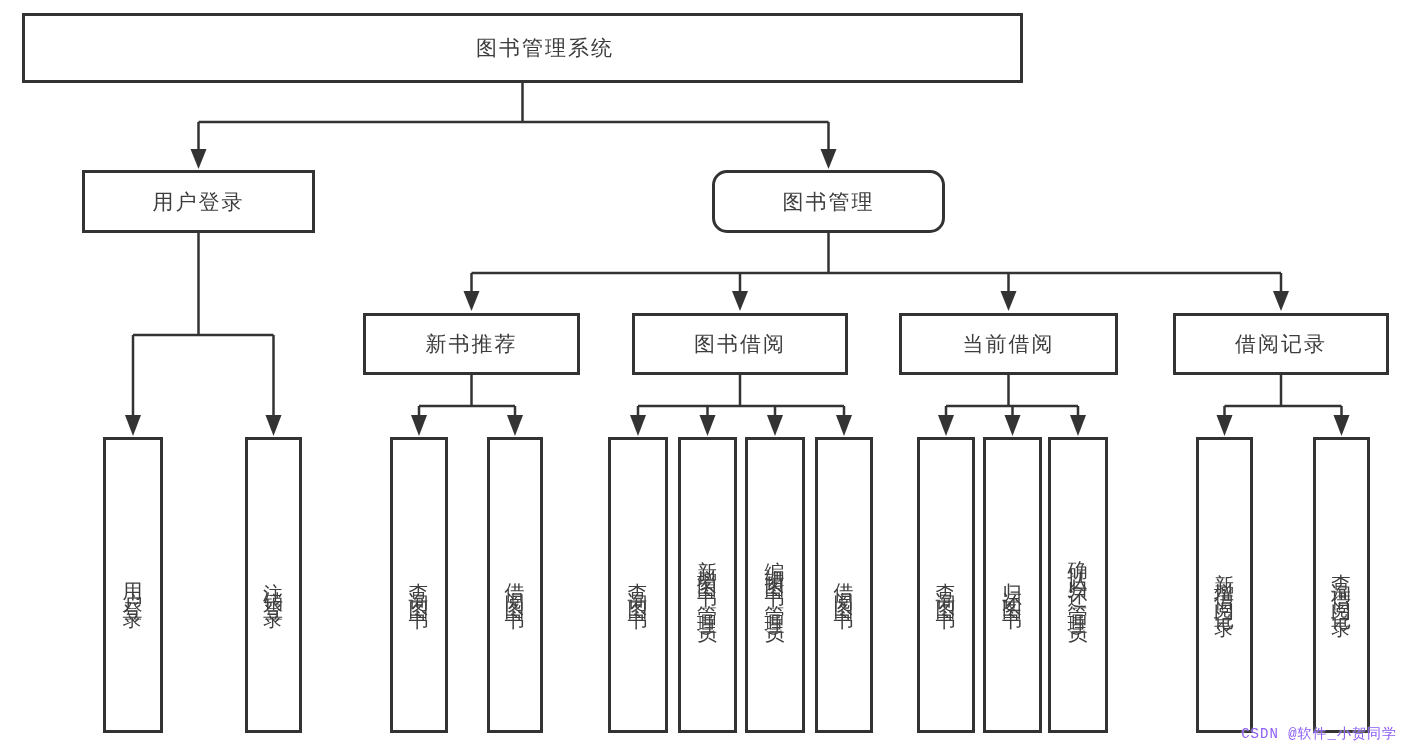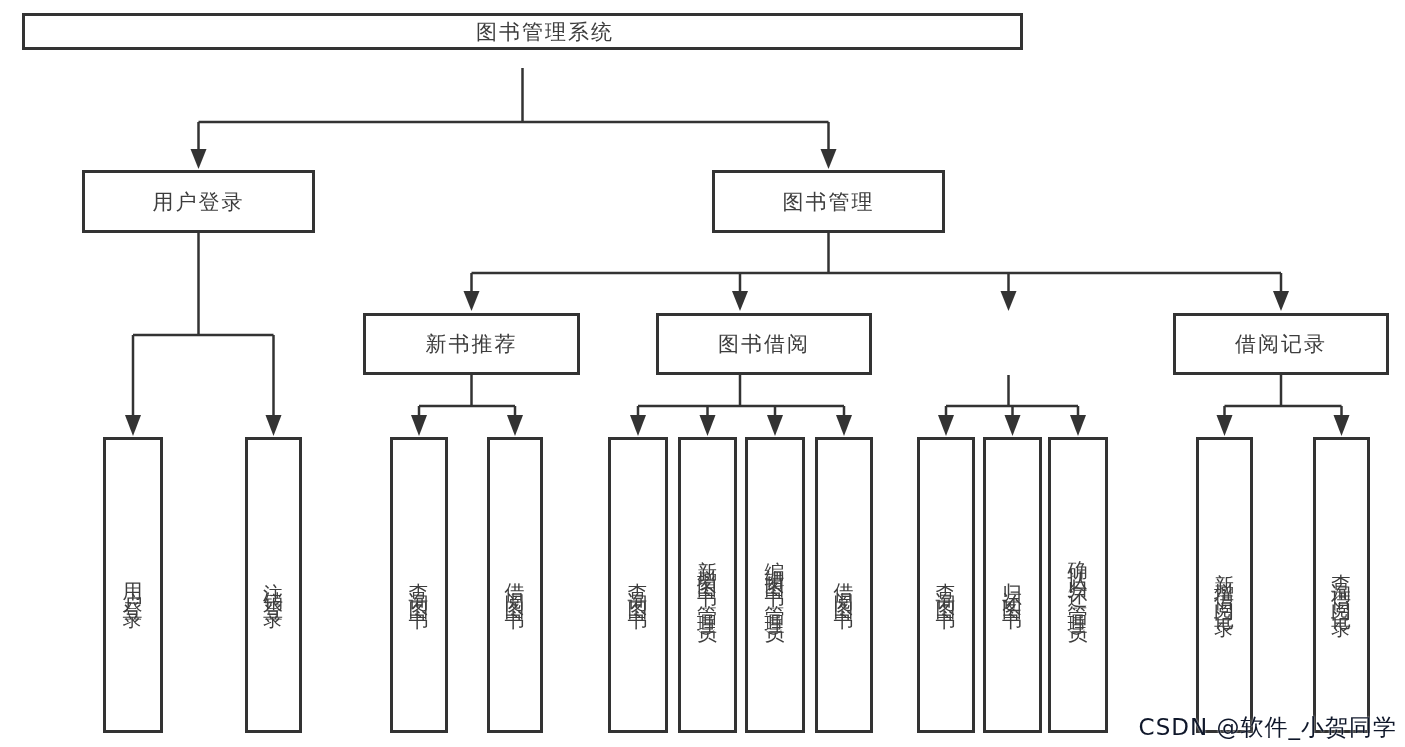--- a/index.html
+++ b/index.html
@@ -23,27 +23,27 @@
   }
   .h-label { font-size:21px; letter-spacing:2px; white-space:nowrap; }
   .v-label {
     writing-mode:vertical-rl;
     font-size:20px;
     letter-spacing:9px;
     line-height:1;
     white-space:nowrap;
   }
   
-  #root        { left:22px;  top:13px;  width:1001px; height:37px;padding-left:45px; }
+  #root        { left:22px;  top:13px;  width:1001px; height:70px;padding-left:45px; }
   
   #n-user-login { left:82px;  top:170px; width:233px; height:63px; }
-  #n-book-mgmt  { left:712px; top:170px; width:233px; height:63px; }
+  #n-book-mgmt  { left:712px; top:170px; width:233px; height:63px;border-radius:15px; }
   
   #n-recommend { left:363px;  top:313px; width:217px; height:62px;font-family:Liberation Serif, serif; }
-  #n-borrow    { left:632px;  top:313px; width:216px; height:62px;margin-left:24px; }
+  #n-borrow    { left:632px;  top:313px; width:216px; height:62px; }
   #n-current   { left:899px;  top:313px; width:219px; height:62px; }
   #n-records   { left:1173px; top:313px; width:216px; height:62px;align-items:center; }
   
   .leaf { top:437px; height:296px; }
   #leaf-0  { left:103px;  width:60px; }
   #leaf-1  { left:245px;  width:57px; }
   #leaf-2  { left:390px;  width:58px; }
   #leaf-3  { left:487px;  width:56px; }
   #leaf-4  { left:608px;  width:60px; }
   #leaf-5  { left:678px;  width:59px; }
@@ -51,25 +51,26 @@
   #leaf-7  { left:815px;  width:58px; }
   #leaf-8  { left:917px;  width:58px; }
   #leaf-9  { left:983px;  width:59px; }
   #leaf-10 { left:1048px; width:60px; }
   #leaf-11 { left:1196px; width:57px; }
   #leaf-12 { left:1313px; width:57px; }
   
   #watermark {
     position:absolute;
     right:8px; bottom:4px;
-    font-size:23px;
-    color:#0f172a;
+    font-size:14px;
+    color:#8b5cf6;
     letter-spacing:1px;
     white-space:nowrap;
     text-shadow:0 0 2px #ffffff;
+    font-family:Liberation Mono, monospace;
   }
   .line { stroke:#333333; stroke-width:2.5; fill:none; }
   .arrow { fill:#333333; stroke:none; }
 </style>
 </head>
 <body>
 
 <div id="canvas">
 
   <svg id="connector-layer" viewBox="0 0 1405 747" xmlns="http://www.w3.org/2000/svg">
@@ -144,20 +145,23 @@
   <div class="node" id="n-book-mgmt">
     <span class="h-label">图书管理</span>
   </div>
 
   <div class="node" id="n-recommend">
     <span class="h-label">新书推荐</span>
   </div>
   <div class="node" id="n-borrow">
     <span class="h-label">图书借阅</span>
   </div>
+  <div class="node" id="n-current">
+    <span class="h-label">当前借阅</span>
+  </div>
   <div class="node" id="n-records">
     <span class="h-label">借阅记录</span>
   </div>
 
   <div class="node leaf" id="leaf-0">
     <span class="v-label">用户登录</span>
   </div>
   <div class="node leaf" id="leaf-1">
     <span class="v-label">注销登录</span>
   </div>

